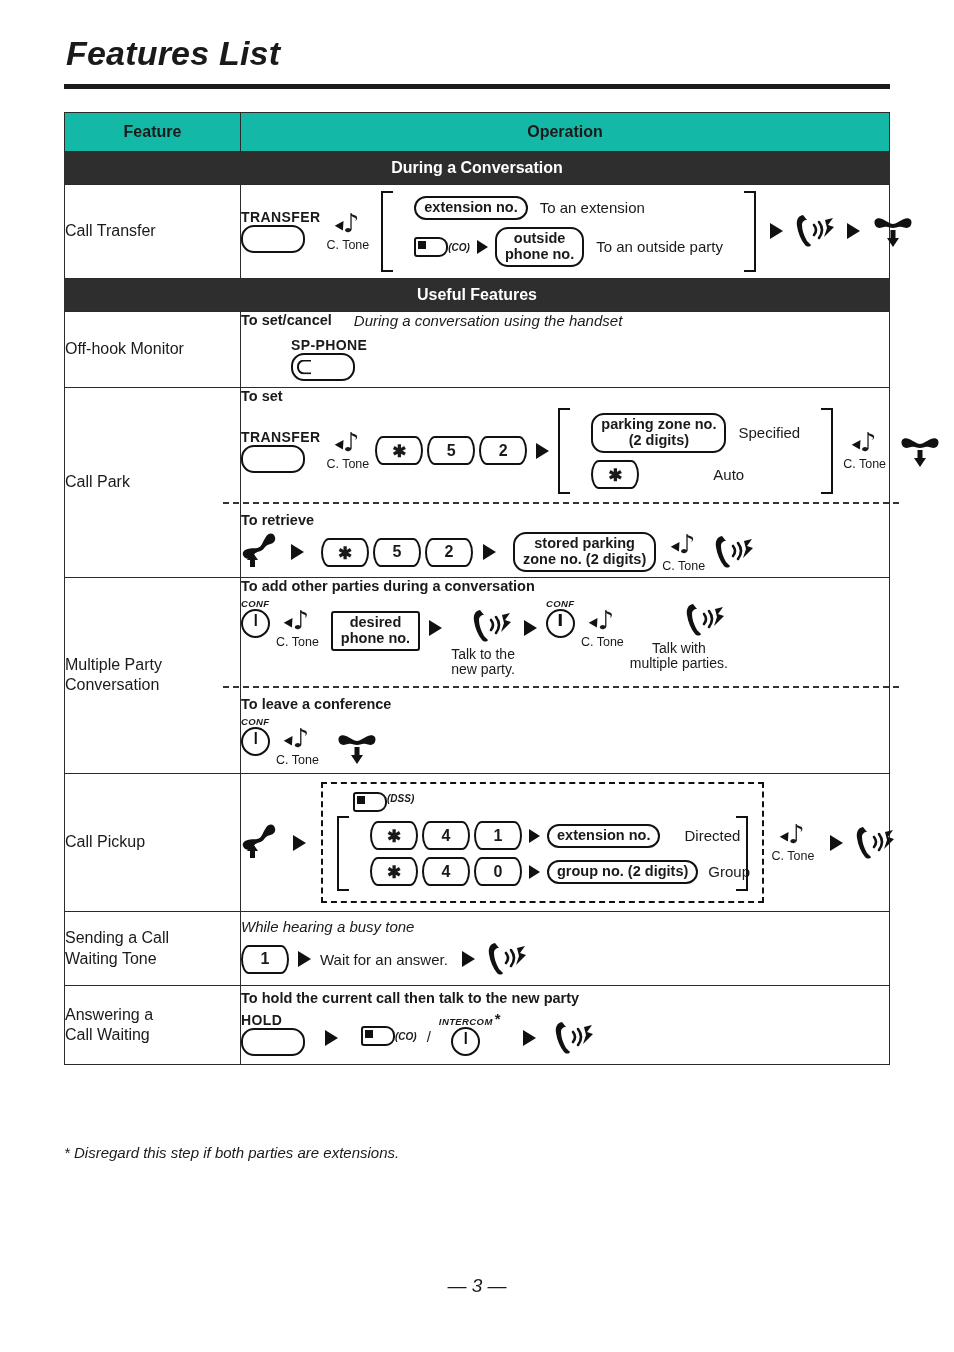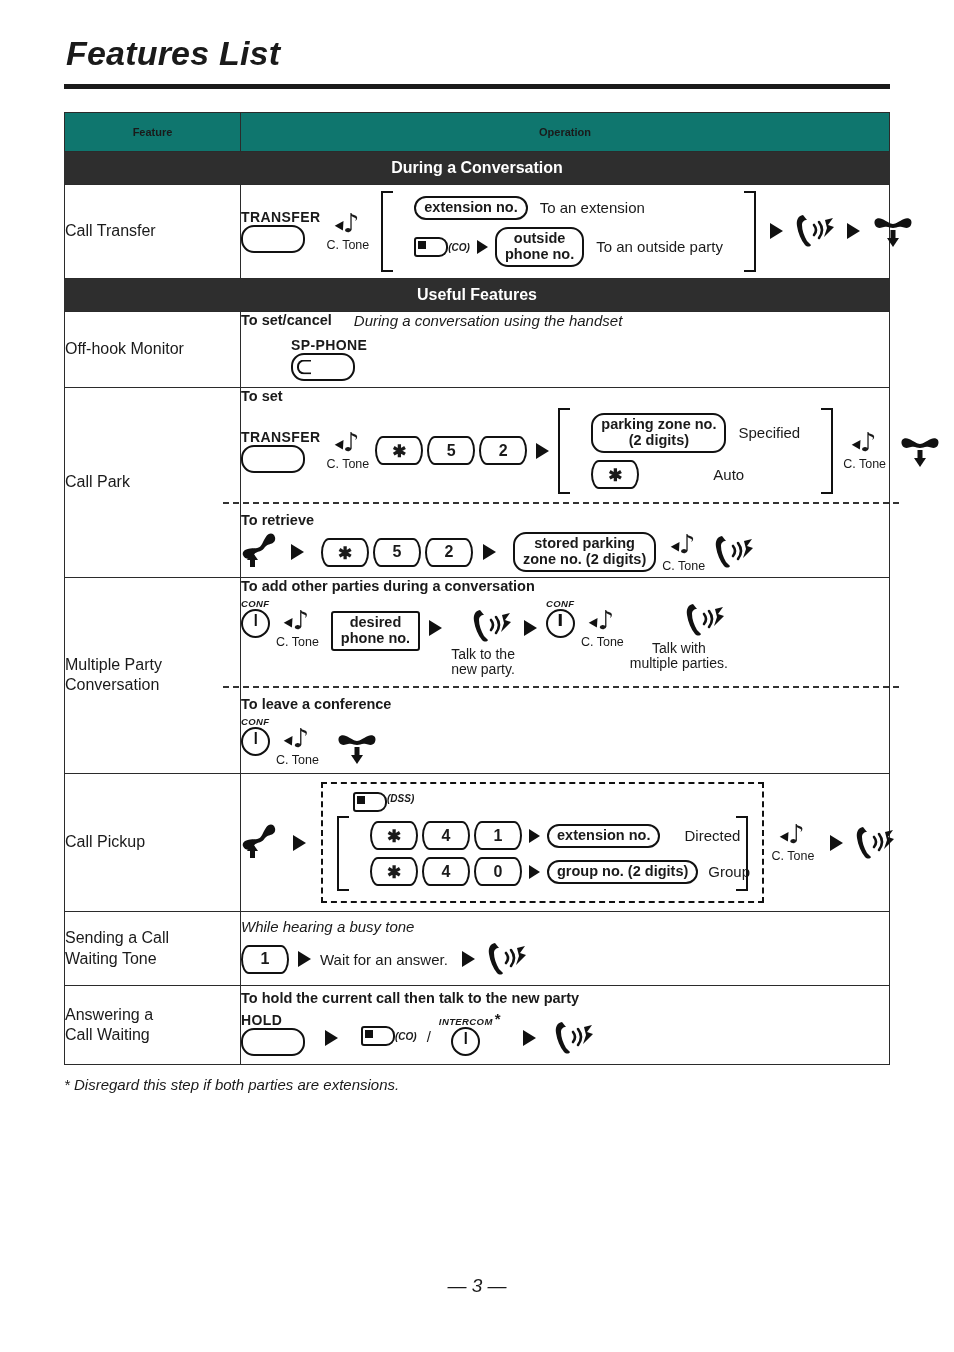--- a/index.html
+++ b/index.html
@@ -14,21 +14,21 @@
   .title{
     position:absolute;left:66px;top:34px;
     font-size:34px;font-weight:bold;font-style:italic;letter-spacing:.2px;
   }
   .title-rule{position:absolute;left:64px;top:84px;width:826px;height:5px;background:#1a1a1a;}
 
   
   .tbl{position:absolute;left:64px;top:112px;width:826px;border-collapse:collapse;}
   .tbl td{border:1px solid #2b2b2b;vertical-align:middle;padding:0;}
   .col-feature{width:176px;}
-  .hdr td{background:#0f766e;text-align:center;font-weight:bold;font-size:11px;height:38px;}
+  .hdr td{background:#14b8a6;text-align:center;font-weight:bold;font-size:16px;height:38px;}
   .section td{
     background:#2e2e2e;color:#fff;text-align:center;font-weight:bold;font-size:16px;height:32px;
     border-left:1px solid #2e2e2e;border-right:1px solid #2e2e2e;
   }
   .feature-cell{font-size:16px;padding:10px 0 10px 16px;line-height:1.28;}
   .op-cell{padding:8px 10px 10px 18px;}
 
   
   .row{display:flex;align-items:flex-end;gap:0;}
   .row.center{align-items:center;}
@@ -127,21 +127,21 @@
   .brk-r{border-right:2.5px solid #111;}
   .brk-in{padding:5px 8px;display:flex;flex-direction:column;justify-content:center;gap:7px;}
 
   
   .dash-sep{border-top:2px dashed #333;margin:8px -10px 8px -18px;}
   
   .dash-box{border:2.5px dashed #111;padding:8px 14px 10px 14px;display:inline-block;}
   .star-mark{font-size:15px;font-weight:bold;}
 
   
-  .footnote{position:absolute;left:64px;top:1076px;font-size:15px;font-style:italic;}
+  .footnote{position:absolute;left:64px;top:1144px;font-size:15px;font-style:italic;}
   .pagenum{position:absolute;left:0;top:1275px;width:954px;text-align:center;
            font-size:19px;font-style:italic;}
 </style>
 </head>
 <body>
 
 <div class="page">
 
   <div class="title">Features List</div>
   <div class="title-rule"></div>

